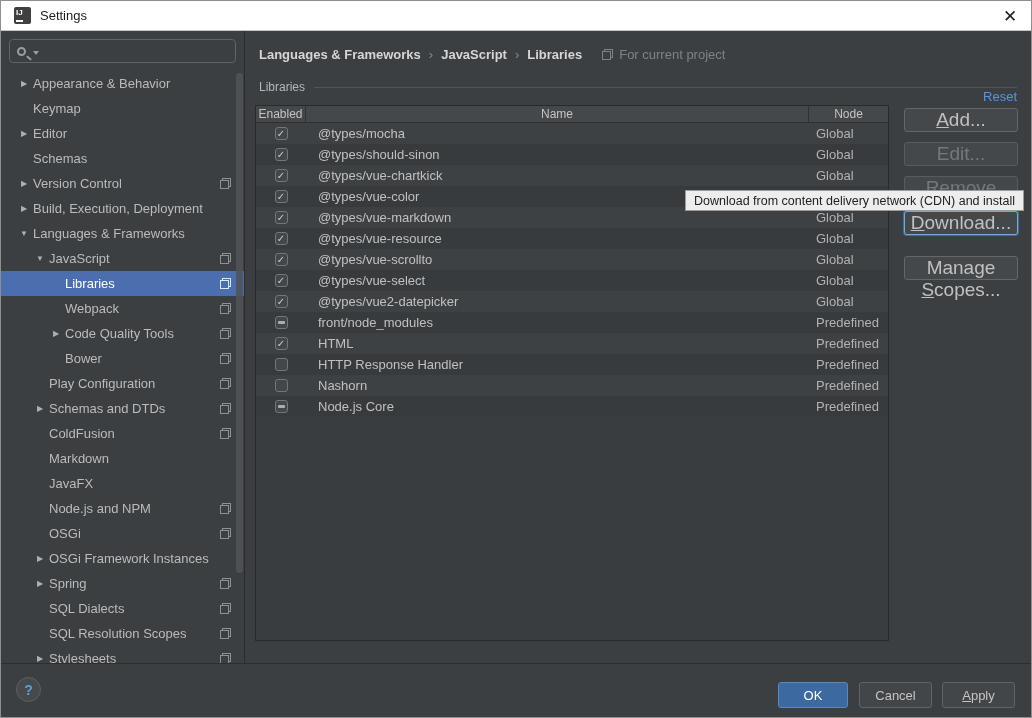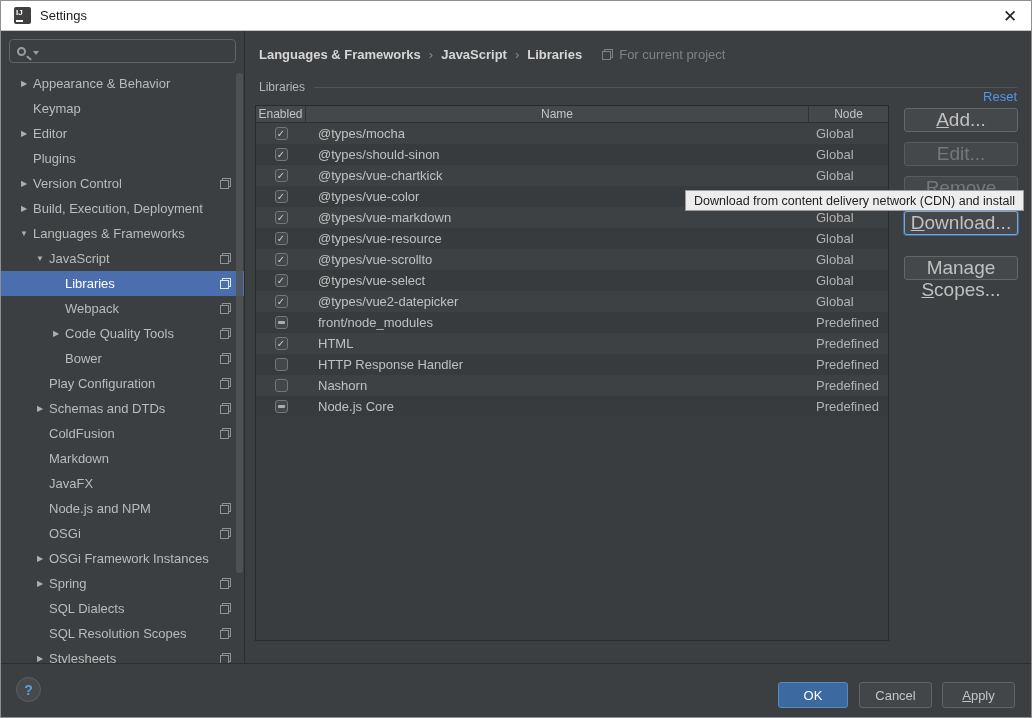--- a/index.html
+++ b/index.html
@@ -119,21 +119,21 @@
       <div class="tree-item lvl1">
         <span class="arrow"></span>
         <span class="tlabel">Keymap</span>
       </div>
       <div class="tree-item lvl1">
         <span class="arrow">▶</span>
         <span class="tlabel">Editor</span>
       </div>
       <div class="tree-item lvl1">
         <span class="arrow"></span>
-        <span class="tlabel">Plugins</span>
+        <span class="tlabel">Schemas</span>
       </div>
       <div class="tree-item lvl1">
         <span class="arrow">▶</span>
         <span class="tlabel">Version Control</span>
         <span class="proj-icon tree-proj"></span>
       </div>
       <div class="tree-item lvl1">
         <span class="arrow">▶</span>
         <span class="tlabel">Build, Execution, Deployment</span>
       </div>

